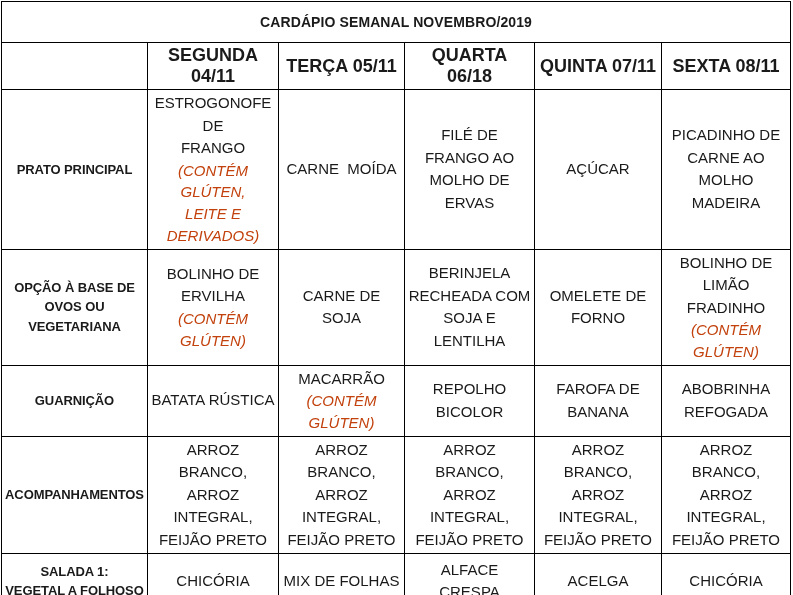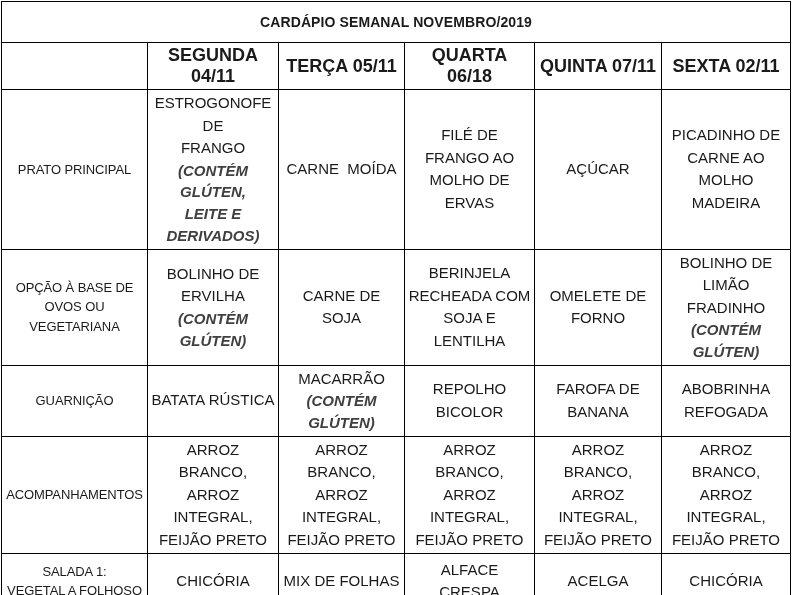--- a/index.html
+++ b/index.html
@@ -34,36 +34,36 @@
     font-weight: bold;
     letter-spacing: 0.1px;
   }
   th.day-header, th.corner {
     font-size: 18px;
     font-weight: bold;
     white-space: pre-wrap;
   }
   th.row-label {
     font-size: 13px;
-    font-weight: normal;
+    font-weight: bold;
     white-space: pre-line;
     line-height: 1.5;
     letter-spacing: -0.1px;
   }
   td.menu-cell {
     font-size: 15px;
     font-weight: normal;
     line-height: 1.5;
   }
   .dish-name {
     white-space: pre-wrap;
   }
   .allergen-note {
-    color: #404040;
-    font-weight: bold;
+    color: #c2410c;
+    font-weight: normal;
     font-style: italic;
     white-space: pre-wrap;
     line-height: 1.45;
   }
 </style>
 </head>
 <body>
 
 <div class="page">
   <table class="menu">
@@ -78,21 +78,21 @@
     <tbody>
       <tr style="height:41px">
         <td class="title-cell" colspan="6">CARDÁPIO SEMANAL NOVEMBRO/2019</td>
       </tr>
       <tr style="height:43px">
         <th class="corner"></th>
         <th class="day-header">SEGUNDA  04/11</th>
         <th class="day-header">TERÇA 05/11</th>
         <th class="day-header">QUARTA 06/18</th>
         <th class="day-header">QUINTA 07/11</th>
-        <th class="day-header">SEXTA 02/11</th>
+        <th class="day-header">SEXTA 08/11</th>
       </tr>
 
     <tr style="height: 79px;">
           <th class="row-label">PRATO PRINCIPAL</th>
           <td class="menu-cell">
             <div class="dish-name">ESTROGONOFE DE
 FRANGO</div>
             <div class="allergen-note">(CONTÉM GLÚTEN,
 LEITE E DERIVADOS)</div>
           </td>

